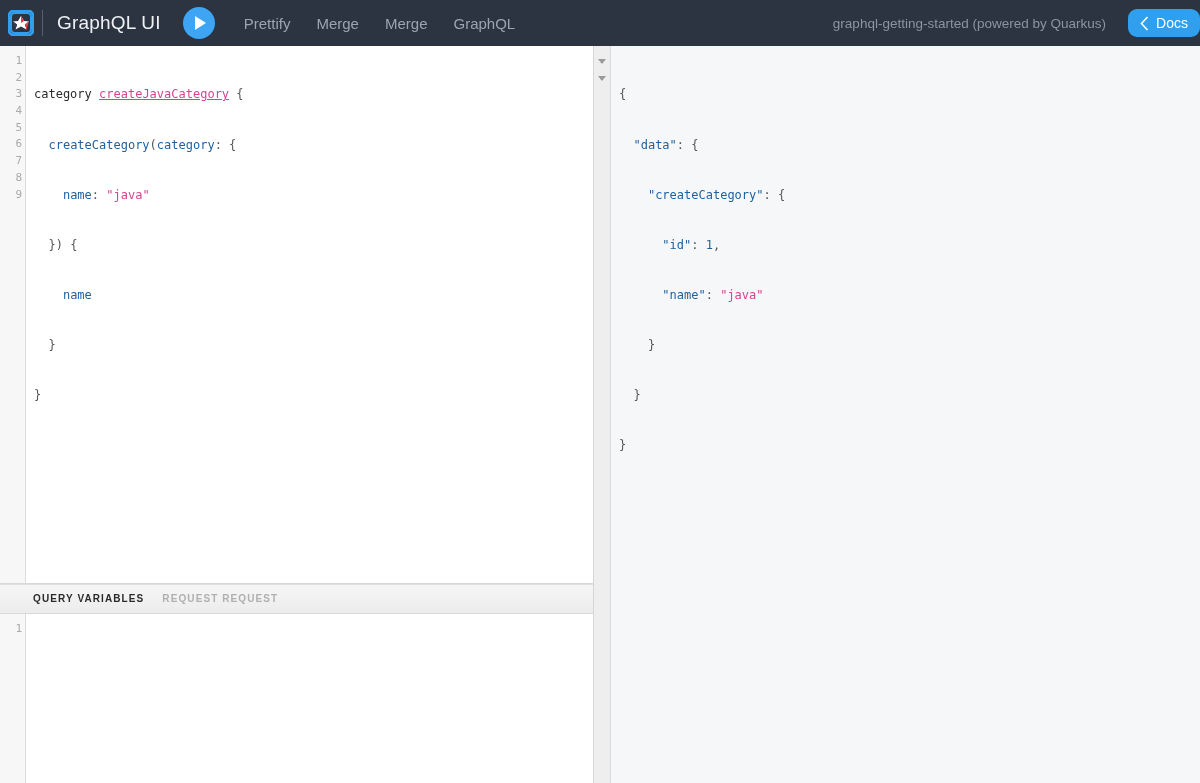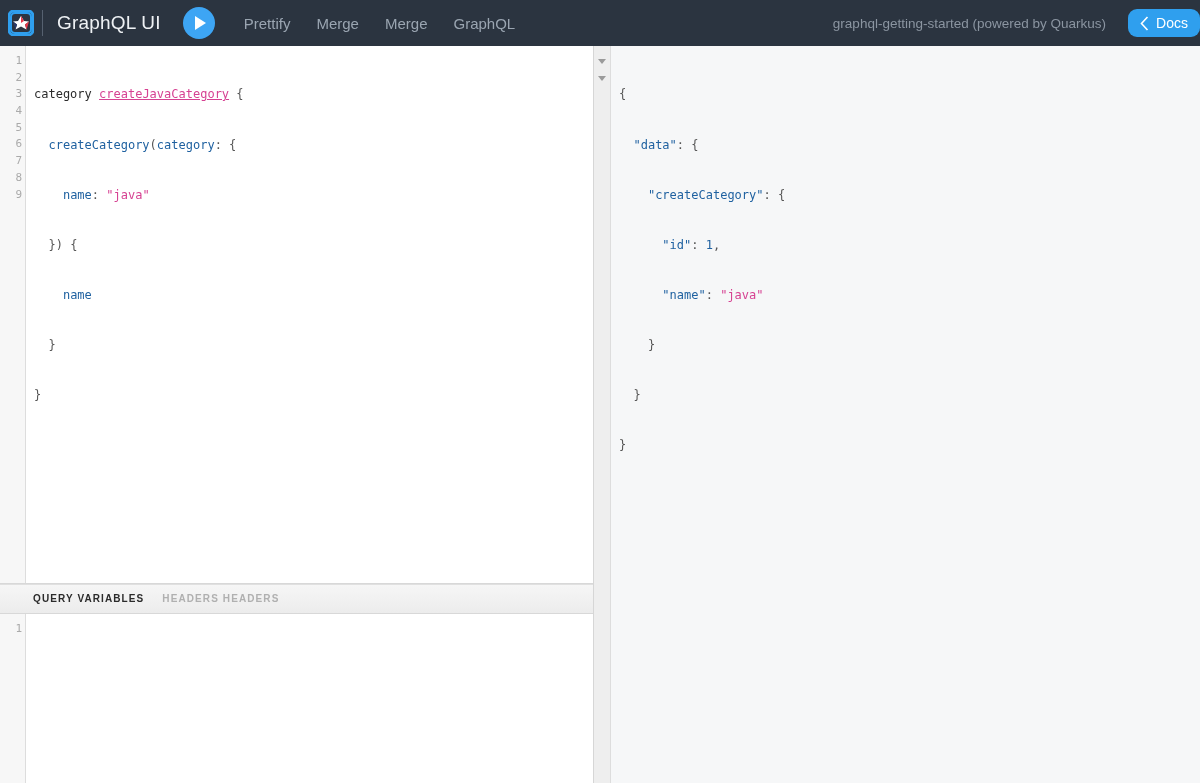--- a/index.html
+++ b/index.html
@@ -216,21 +216,21 @@
           <div class="line">    <span class="t-attr">name</span><span class="t-punc">: </span><span class="t-str">"java"</span></div>
           <div class="line">  <span class="t-punc">}) {</span></div>
           <div class="line">    <span class="t-name">name</span></div>
           <div class="line">  <span class="t-punc">}</span></div>
           <div class="line"><span class="t-punc">}</span></div>
         </div>
       </div>
 
       <div class="var-tabs">
         <div class="var-tab active">QUERY VARIABLES</div>
-        <div class="var-tab">HEADERS HEADERS</div>
+        <div class="var-tab">REQUEST REQUEST</div>
       </div>
 
       <div class="var-editor">
         <div class="gutter">
           <div class="ln">1</div>
         </div>
         <div class="code"></div>
       </div>
     </div>
 

